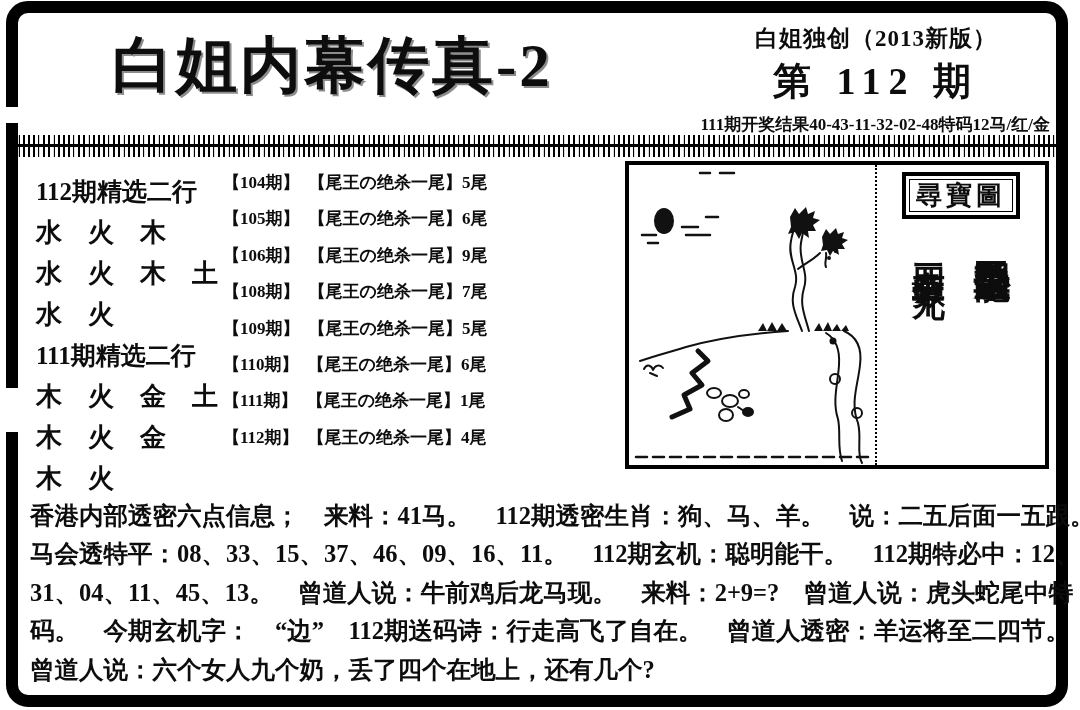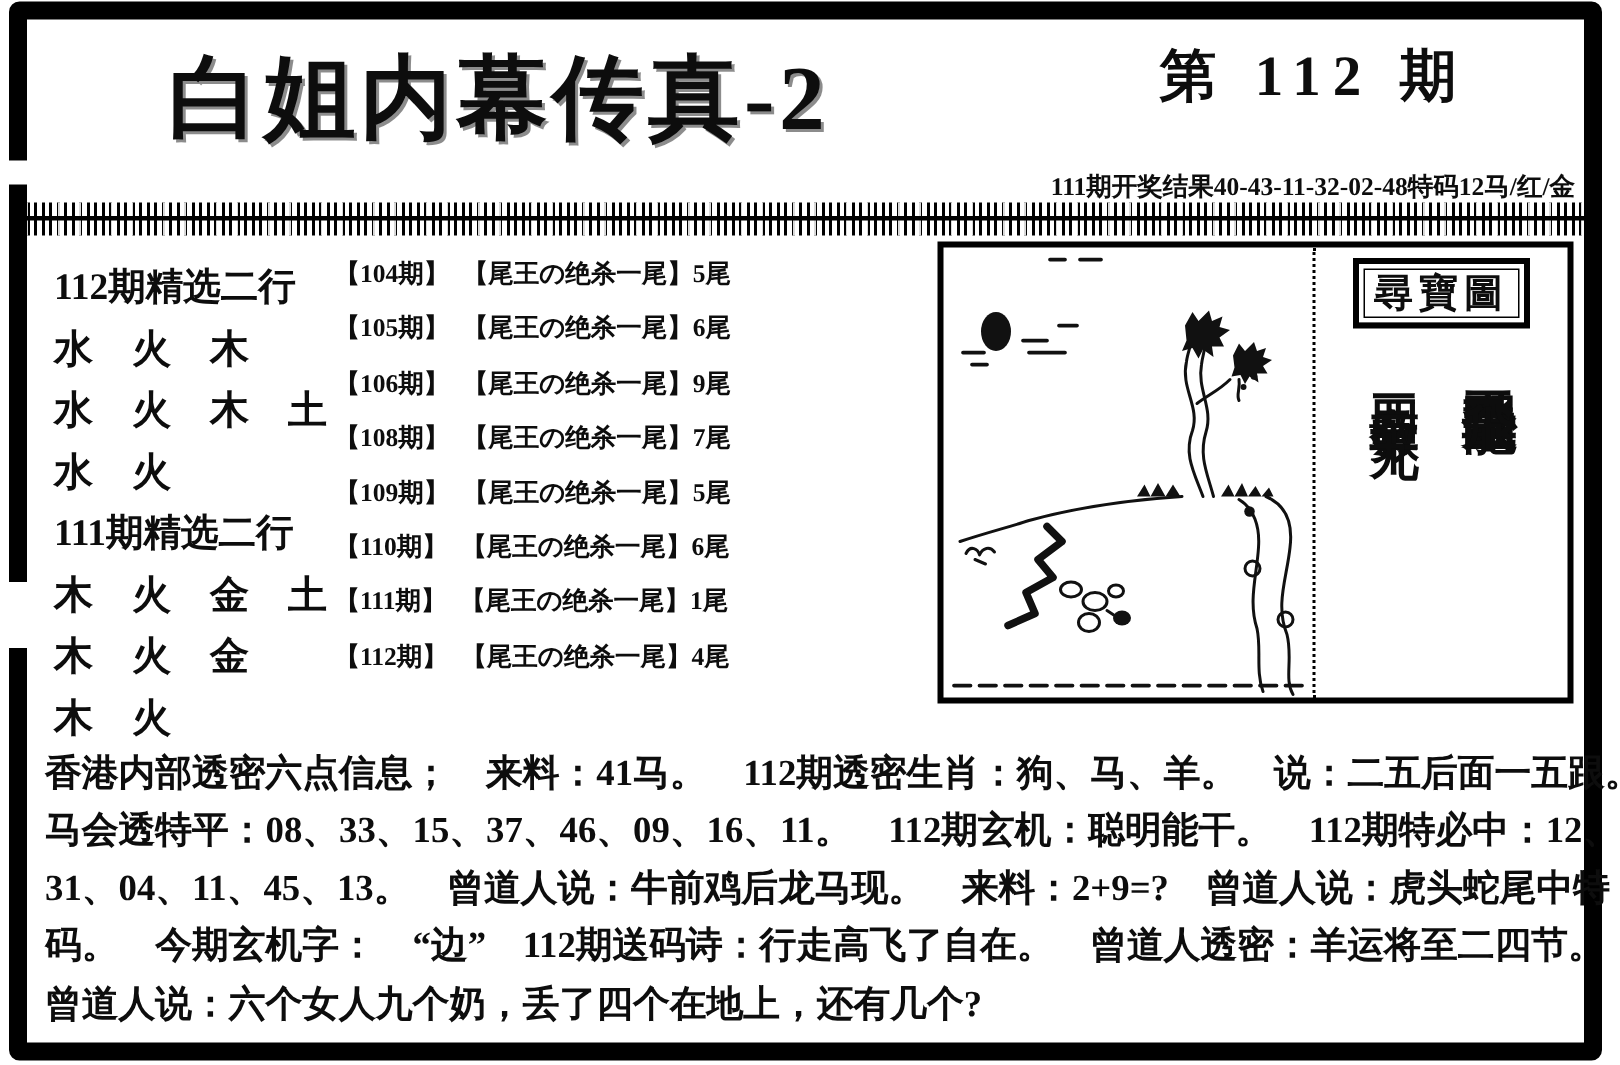--- a/index.html
+++ b/index.html
@@ -1,19 +1,19 @@
 <!DOCTYPE html>
 <html><head>
 <meta charset="utf-8">
 <style>
   html,body{margin:0;padding:0;background:#fff;width:1080px;height:710px;overflow:hidden;}
   *{box-sizing:border-box;}
   .page{
     position:absolute;left:6px;top:1px;width:1062px;height:706px;
-    border:12px solid #000;border-radius:7px;background:#fff;
+    border:12px solid #000;border-radius:22px;background:#fff;
     font-family:"Liberation Serif","DejaVu Serif",serif;color:#0d0d0d;
   }
   .abs{position:absolute;}
   
   .title{
     left:94px;top:12px;font-size:61px;font-weight:700;letter-spacing:3px;
     text-shadow:2px 2px 0 rgba(0,0,0,.45);white-space:nowrap;
   }
   .header-right{right:10px;top:10px;width:340px;text-align:center;}
   .brand{font-size:23px;font-weight:700;letter-spacing:1px;}
@@ -57,20 +57,21 @@
   .notch-b{top:375px;height:44px;}
 </style>
 </head>
 <body>
 
 <div class="page">
 
   <div class="abs title">白姐内幕传真-2</div>
 
   <div class="abs header-right">
+    <div class="brand">白姐独创（2013新版）</div>
     <div class="issue">第 112 期</div>
   </div>
 
   <div class="abs result-line">111期开奖结果40-43-11-32-02-48特码12马/红/金</div>
 
   <div class="abs comb"></div>
 
   <div class="abs col-left">
     <div class="sec-title">112期精选二行</div>
     <div class="el-row">水　火　木</div>

